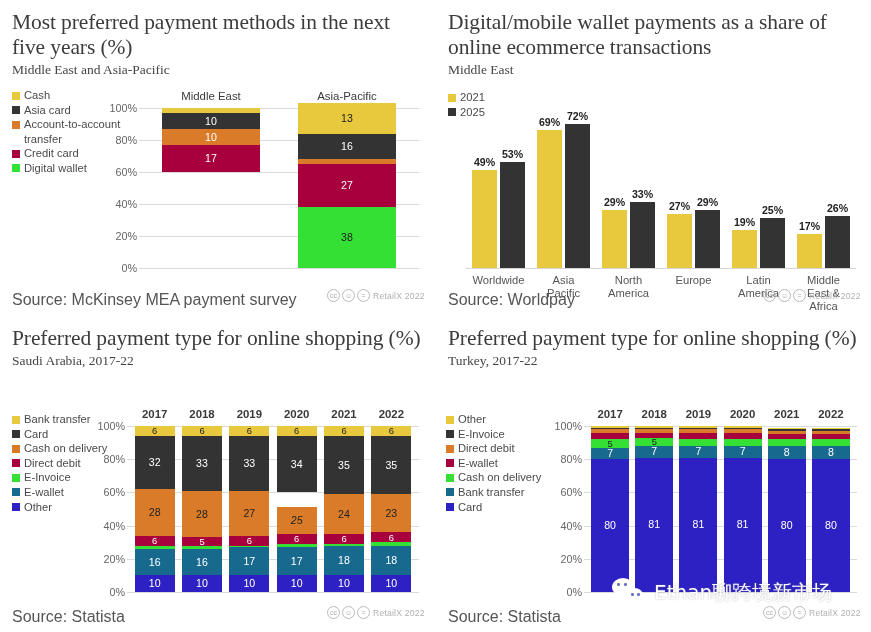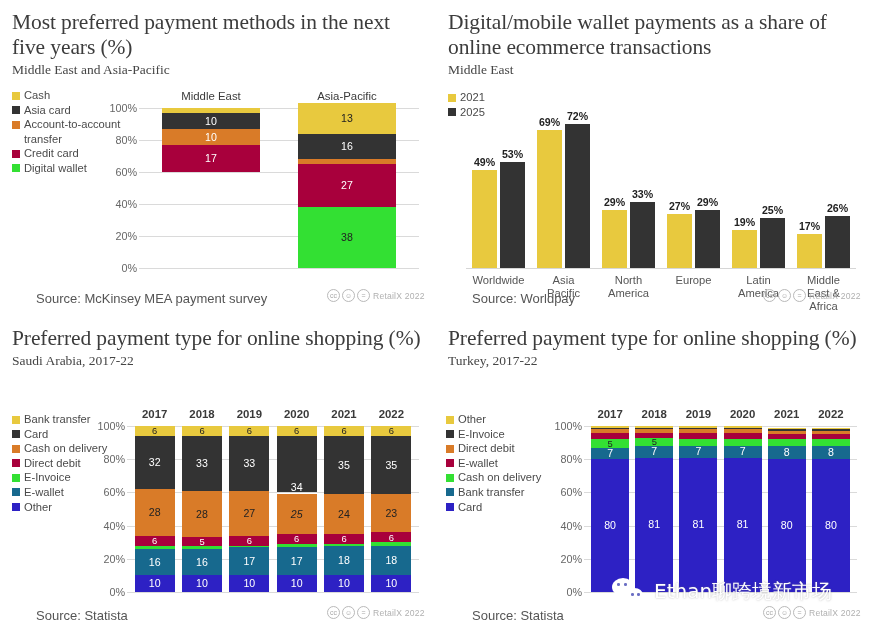--- a/index.html
+++ b/index.html
@@ -42,30 +42,30 @@
       font-size:10.6px;overflow:hidden;}
   .seg span{line-height:1;}
 
   .xlabel{position:absolute;transform:translateX(-50%);text-align:center;
     font-size:11.2px;color:#555;line-height:13px;white-space:pre-line;}
   .vlabel{position:absolute;transform:translateX(-50%);font-size:10.6px;color:#222;
     font-weight:700;white-space:nowrap;}
 
   .baseline{position:absolute;height:1px;background:#d6d6d6;}
 
-  .source{position:absolute;left:12px;font-size:13px;color:#555;margin-left:24px;}
+  .source{position:absolute;left:12px;font-size:16px;color:#555;}
   .credit{position:absolute;display:flex;align-items:center;gap:3px;}
   .credit .cc{display:flex;gap:2px;}
   .credit .cc i{width:11px;height:11px;border:1px solid #b9b9b9;border-radius:50%;
      display:flex;align-items:center;justify-content:center;font-style:normal;
      font-size:7px;color:#a8a8a8;line-height:1;}
   .credit .rx{font-size:8.6px;color:#b0b0b0;letter-spacing:.2px;}
 
   
-  .watermark{position:absolute;display:flex;align-items:flex-start;gap:8px;
+  .watermark{position:absolute;display:flex;align-items:center;gap:8px;
      pointer-events:none;}
   .wm-text{font-size:20px;color:#ffffff;font-family:"DejaVu Sans",sans-serif;
      text-shadow:0 0 2px rgba(120,120,120,.55);white-space:nowrap;}
   .wm-logo{position:relative;width:34px;height:28px;flex:0 0 34px;}
   .wm-logo .b1,.wm-logo .b2{position:absolute;background:#ffffff;border-radius:50%;}
   .wm-logo .b1{width:22px;height:18px;left:0;top:0;}
   .wm-logo .b2{width:17px;height:14px;left:14px;top:10px;}
   .wm-logo .d{position:absolute;width:2.6px;height:2.6px;border-radius:50%;background:#6b6fc4;}
 </style>
 </head>
@@ -330,24 +330,24 @@
           <div class="seg" style="background: rgb(45, 33, 196); bottom: 0px; height: 16.6px; color: rgb(255, 255, 255);">
             <span>10</span>
           </div>
           <div class="seg" style="background: rgb(23, 105, 142); bottom: 16.6px; height: 28.22px; color: rgb(255, 255, 255);">
             <span>17</span>
           </div>
           <div class="seg" style="background: rgb(51, 224, 51); bottom: 44.82px; height: 3.32px; color: rgb(34, 34, 34);"></div>
           <div class="seg" style="background: rgb(168, 0, 60); bottom: 48.14px; height: 9.96px; color: rgb(255, 255, 255);">
             <span style="font-size: 9.4px;">6</span>
           </div>
-          <div class="seg" style="background: rgb(217, 123, 40); bottom: 58.1px; height: 40px; color: rgb(34, 34, 34); font-style: italic;">
+          <div class="seg" style="background: rgb(217, 123, 40); bottom: 58.1px; height: 27px; color: rgb(34, 34, 34); font-style: italic;">
             <span>25</span>
           </div>
-          <div class="seg" style="background: rgb(51, 51, 51); bottom: 99.6px; height: 56.44px; color: rgb(255, 255, 255); align-items: flex-end;">
+          <div class="seg" style="background: rgb(51, 51, 51); bottom: 99.6px; height: 56.44px; color: rgb(255, 255, 255);">
             <span>34</span>
           </div>
           <div class="seg" style="background: rgb(232, 201, 62); bottom: 156.04px; height: 9.96px; color: rgb(34, 34, 34);">
             <span style="font-size: 9.4px;">6</span>
           </div>
         </div>
         <div class="colhead" style="left: 165.667px; top: -18px;">2020</div>
         <div class="bar" style="left: 193px; width: 40px; height: 166px;">
           <div class="seg" style="background: rgb(45, 33, 196); bottom: 0px; height: 16.6px; color: rgb(255, 255, 255);">
             <span>10</span>

